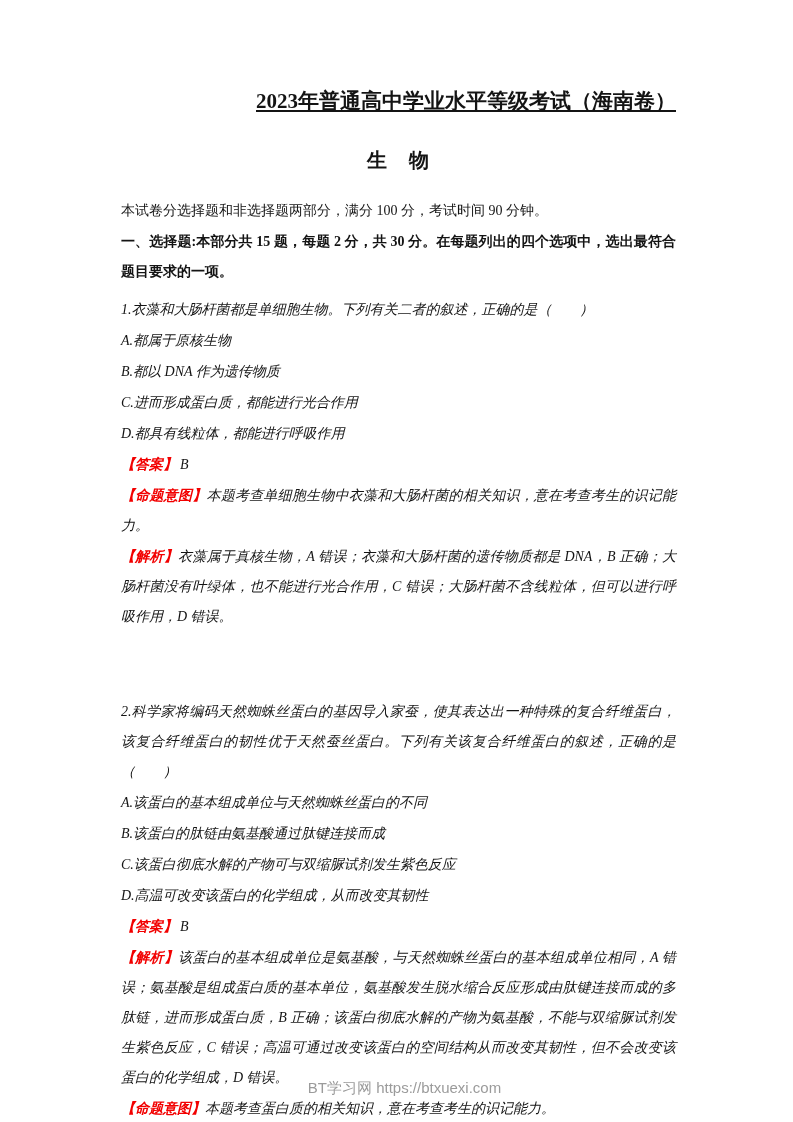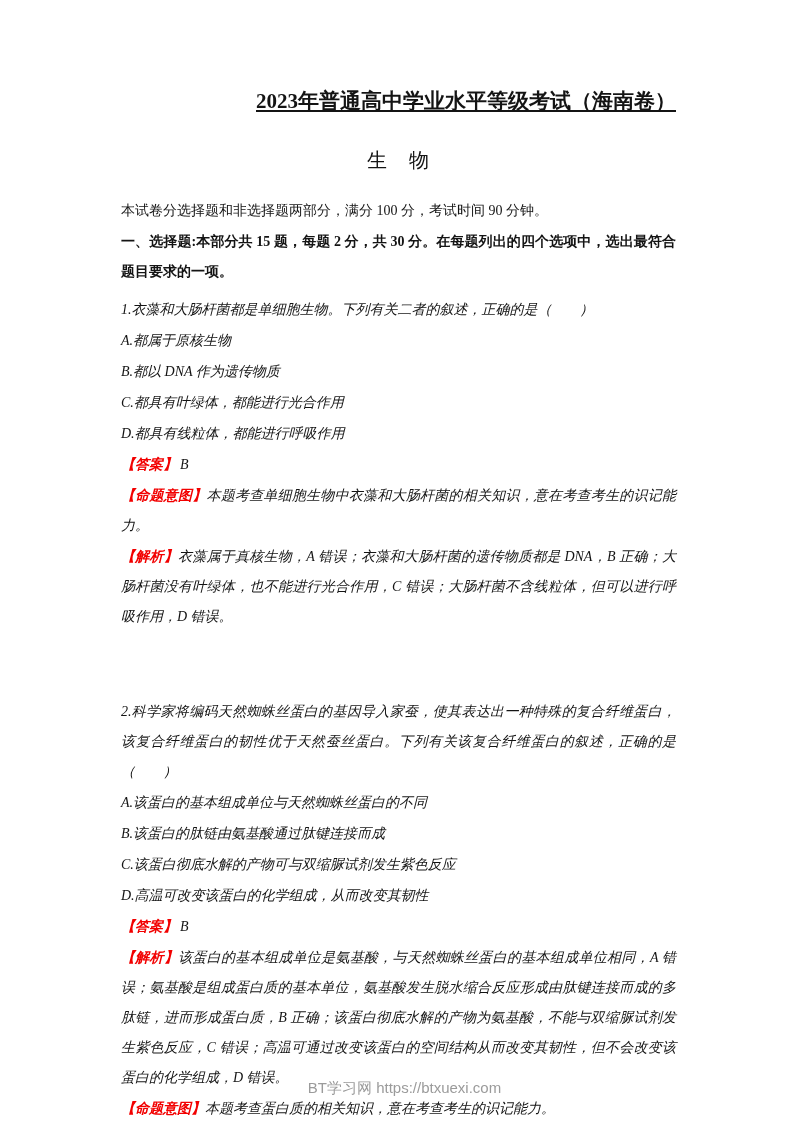--- a/index.html
+++ b/index.html
@@ -17,21 +17,21 @@
   .title {
     font-size: 21px;
     font-weight: bold;
     text-align: right;
     margin-bottom: 32px;
     line-height: 1.3;
     text-decoration: underline;
   }
   .subtitle {
     font-size: 20px;
-    font-weight: normal;
+    font-weight: bold;
     text-align: center;
     margin-bottom: 22px;
     letter-spacing: 1px;
   }
   .para {
     font-size: 14px;
     line-height: 30px;
     margin-bottom: 1px;
   }
   .justify { text-align: justify; }
@@ -59,21 +59,21 @@
   <h1 class="title">2023年普通高中学业水平等级考试（海南卷）</h1>
   <h2 class="subtitle">生　物</h2>
 
   <p class="para">本试卷分选择题和非选择题两部分，满分 100 分，考试时间 90 分钟。</p>
   <p class="para bold justify">一、选择题:本部分共 15 题，每题 2 分，共 30 分。在每题列出的四个选项中，选出最符合题目要求的一项。</p>
 
   <section class="question">
     <p class="para justify">1.衣藻和大肠杆菌都是单细胞生物。下列有关二者的叙述，正确的是（　　）</p>
     <p class="para">A.都属于原核生物</p>
     <p class="para">B.都以 DNA 作为遗传物质</p>
-    <p class="para">C.都具有叶绿体，都能进行光合作用</p>
+    <p class="para">C.进而形成蛋白质，都能进行光合作用</p>
     <p class="para">D.都具有线粒体，都能进行呼吸作用</p>
     <p class="para">
       <span class="red">【答案】</span><span class="answer-value">B</span>
     </p>
     <p class="para justify">
       <span class="red">【命题意图】</span><span>本题考查单细胞生物中衣藻和大肠杆菌的相关知识，意在考查考生的识记能力。</span>
     </p>
     <p class="para justify">
       <span class="red">【解析】</span><span>衣藻属于真核生物，A 错误；衣藻和大肠杆菌的遗传物质都是 DNA，B 正确；大肠杆菌没有叶绿体，也不能进行光合作用，C 错误；大肠杆菌不含线粒体，但可以进行呼吸作用，D 错误。</span>
     </p>

